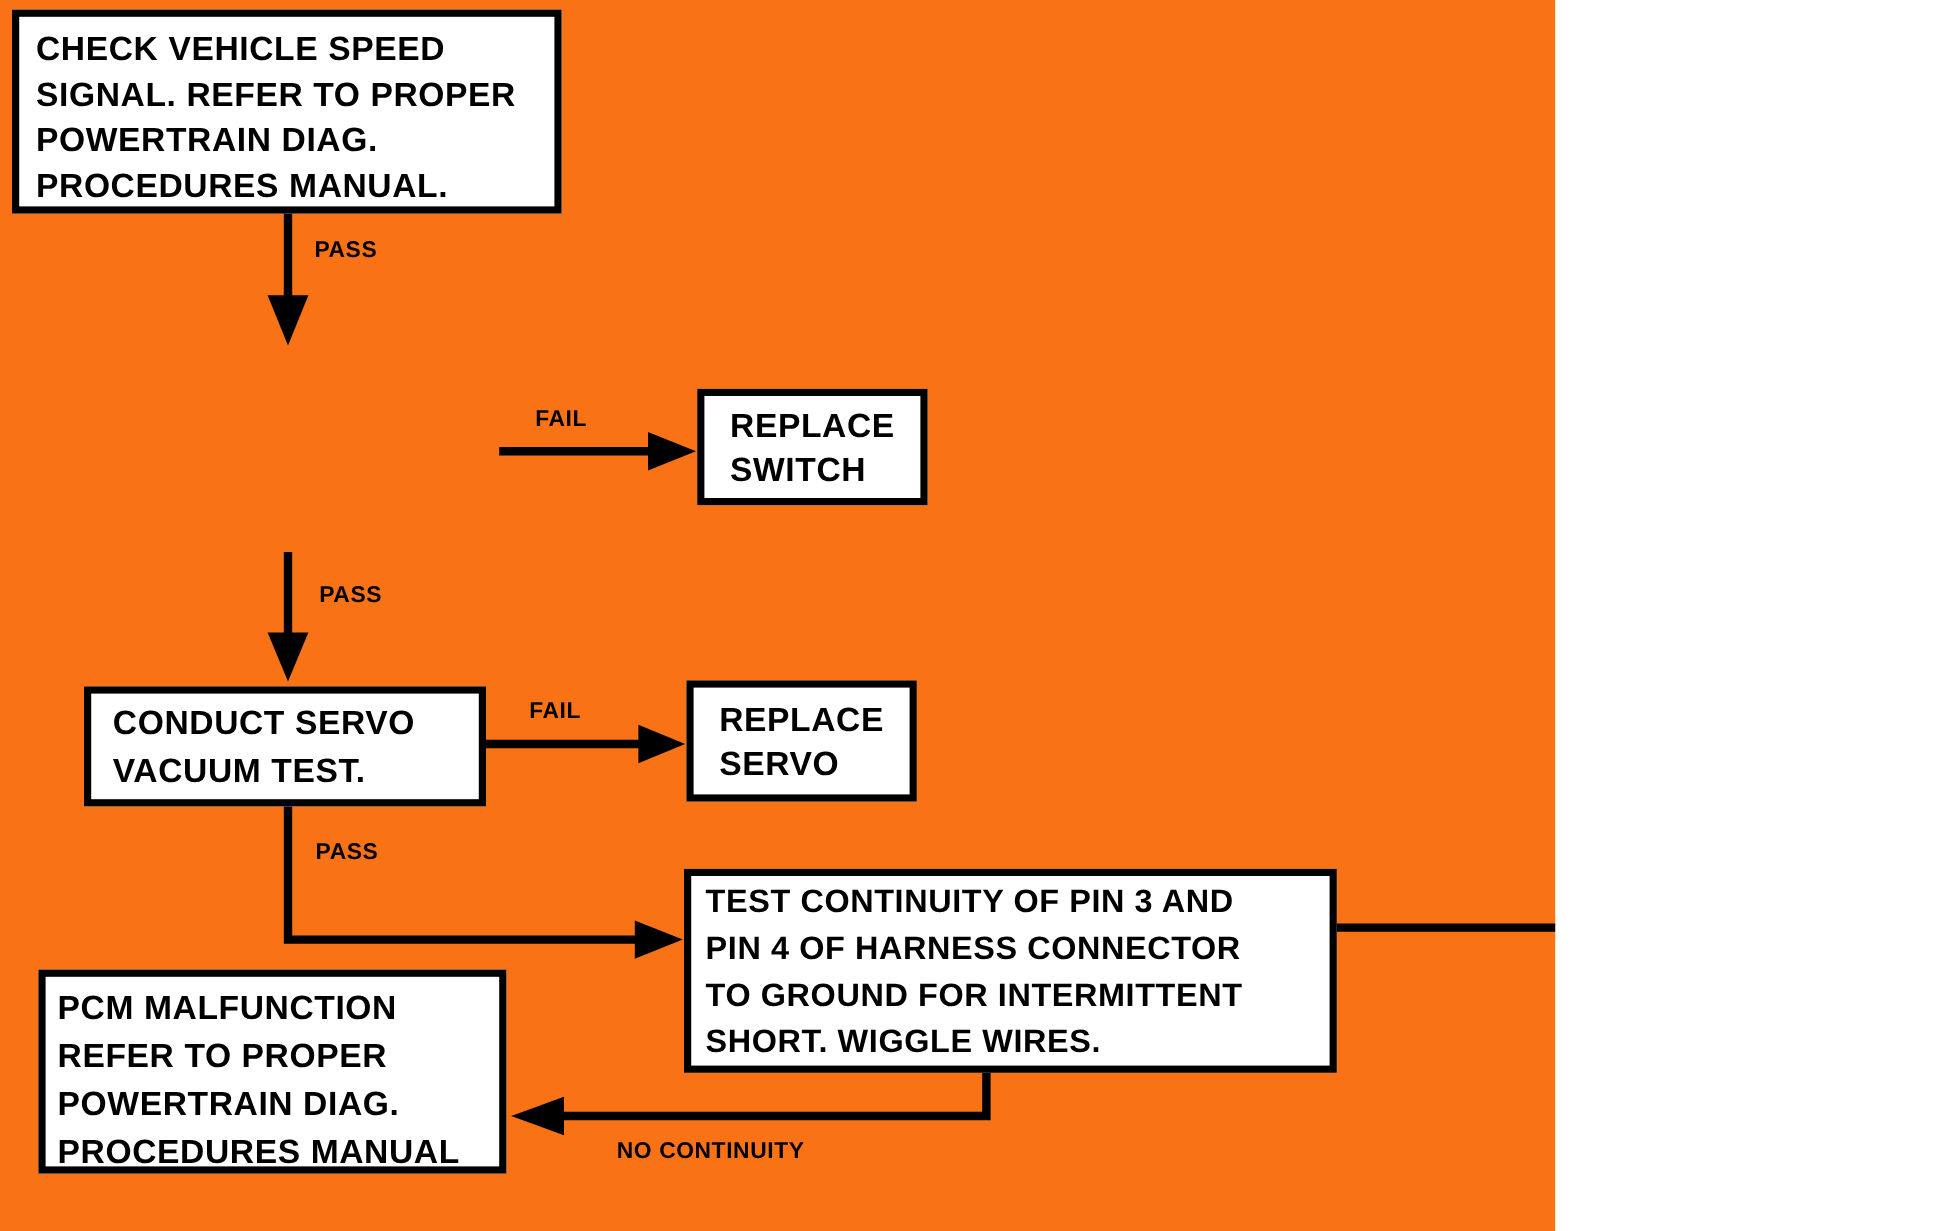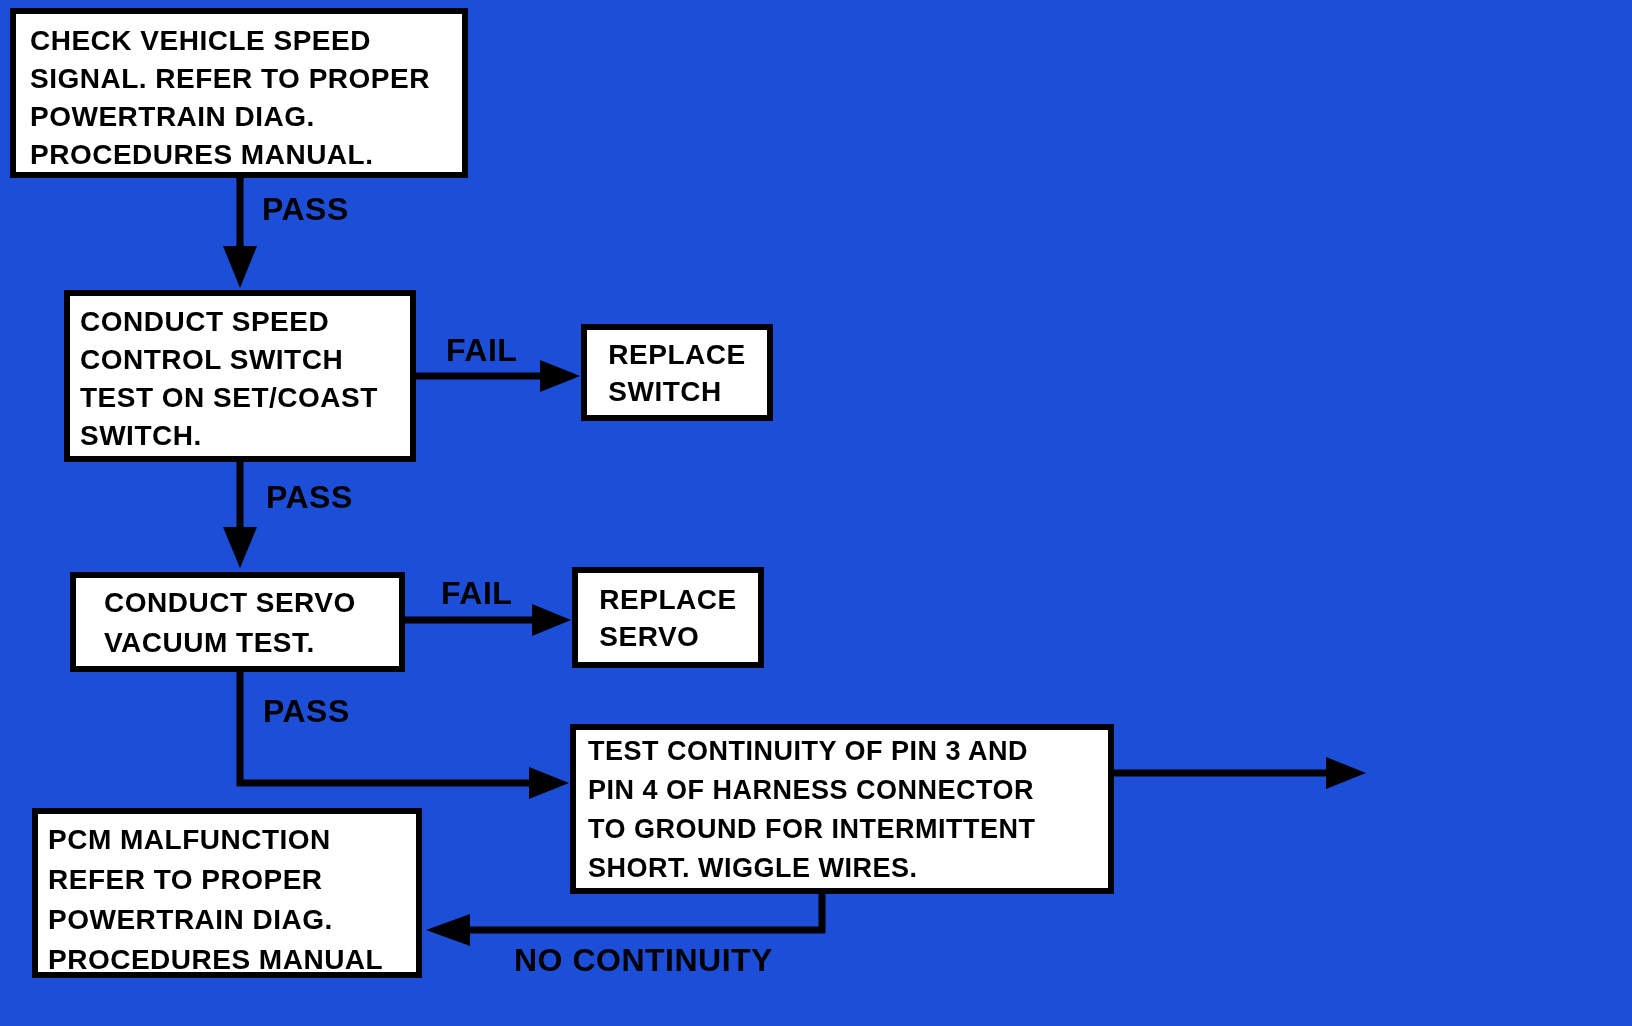--- a/index.html
+++ b/index.html
@@ -1,19 +1,19 @@
 <!DOCTYPE html>
 <html><head>
 <meta charset="utf-8">
 <style>
   html,body{margin:0;padding:0;background:#ffffff;}
   .canvas{
     position:relative;
-    width:1632px;height:1026px;
-    background:#1d4ed8;
+    width:1296px;height:1026px;
+    background:#f97316;
     font-family:"Liberation Sans",sans-serif;
     font-weight:bold;
     color:#000;
     overflow:hidden;
   }
   svg.wires{position:absolute;left:0;top:0;width:1632px;height:1026px;}
   .node{
     position:absolute;
     box-sizing:border-box;
     border:6px solid #000;
@@ -21,21 +21,21 @@
     font-size:28px;
     white-space:pre;
     letter-spacing:0.5px;
   }
   .node.center{
     display:flex;align-items:center;justify-content:center;
     text-align:left;line-height:37px;
   }
   .edge-label{
     position:absolute;
-    font-size:32px;
+    font-size:19px;
     line-height:32px;
     white-space:pre;
     letter-spacing:0.5px;
   }
 </style>
 </head>
 <body>
 
 <div class="canvas">
 
@@ -75,29 +75,25 @@
       <path d="M822 858 L822 930 L468 930" stroke="#000" stroke-width="7" fill="none"></path>
       <polygon points="470,914 470,946 426,930" fill="#000"></polygon>
     </g>
   </svg>
 
   <div class="node" style="left:10px;top:8px;width:458px;height:170px;line-height:38px;padding:8px 4px 0 14px;">CHECK VEHICLE SPEED
 SIGNAL. REFER TO PROPER
 POWERTRAIN DIAG.
 PROCEDURES MANUAL.</div>
 
-  <div class="node" style="left:64px;top:290px;width:352px;height:172px;line-height:38px;padding:7px 4px 0 10px;">CONDUCT SPEED
-CONTROL SWITCH
-TEST ON SET/COAST
-SWITCH.</div>
 
   <div class="node center" style="left:581px;top:324px;width:192px;height:97px;">REPLACE
 SWITCH</div>
 
-  <div class="node" style="left:70px;top:572px;width:335px;height:100px;line-height:40px;padding:5px 4px 0 28px;">CONDUCT SERVO
+  <div class="node" style="left:70px;top:572px;width:335px;height:100px;line-height:40px;padding:5px 4px 0 18px;">CONDUCT SERVO
 VACUUM TEST.</div>
 
   <div class="node center" style="left:572px;top:567px;width:192px;height:101px;">REPLACE
 SERVO</div>
 
   <div class="node" style="left:570px;top:690px;width:544px;height:170px;font-size:27px;line-height:39px;padding:2px 4px 0 12px;margin-top:34px;">TEST CONTINUITY OF PIN 3 AND
 PIN 4 OF HARNESS CONNECTOR
 TO GROUND FOR INTERMITTENT
 SHORT. WIGGLE WIRES.</div>
 

